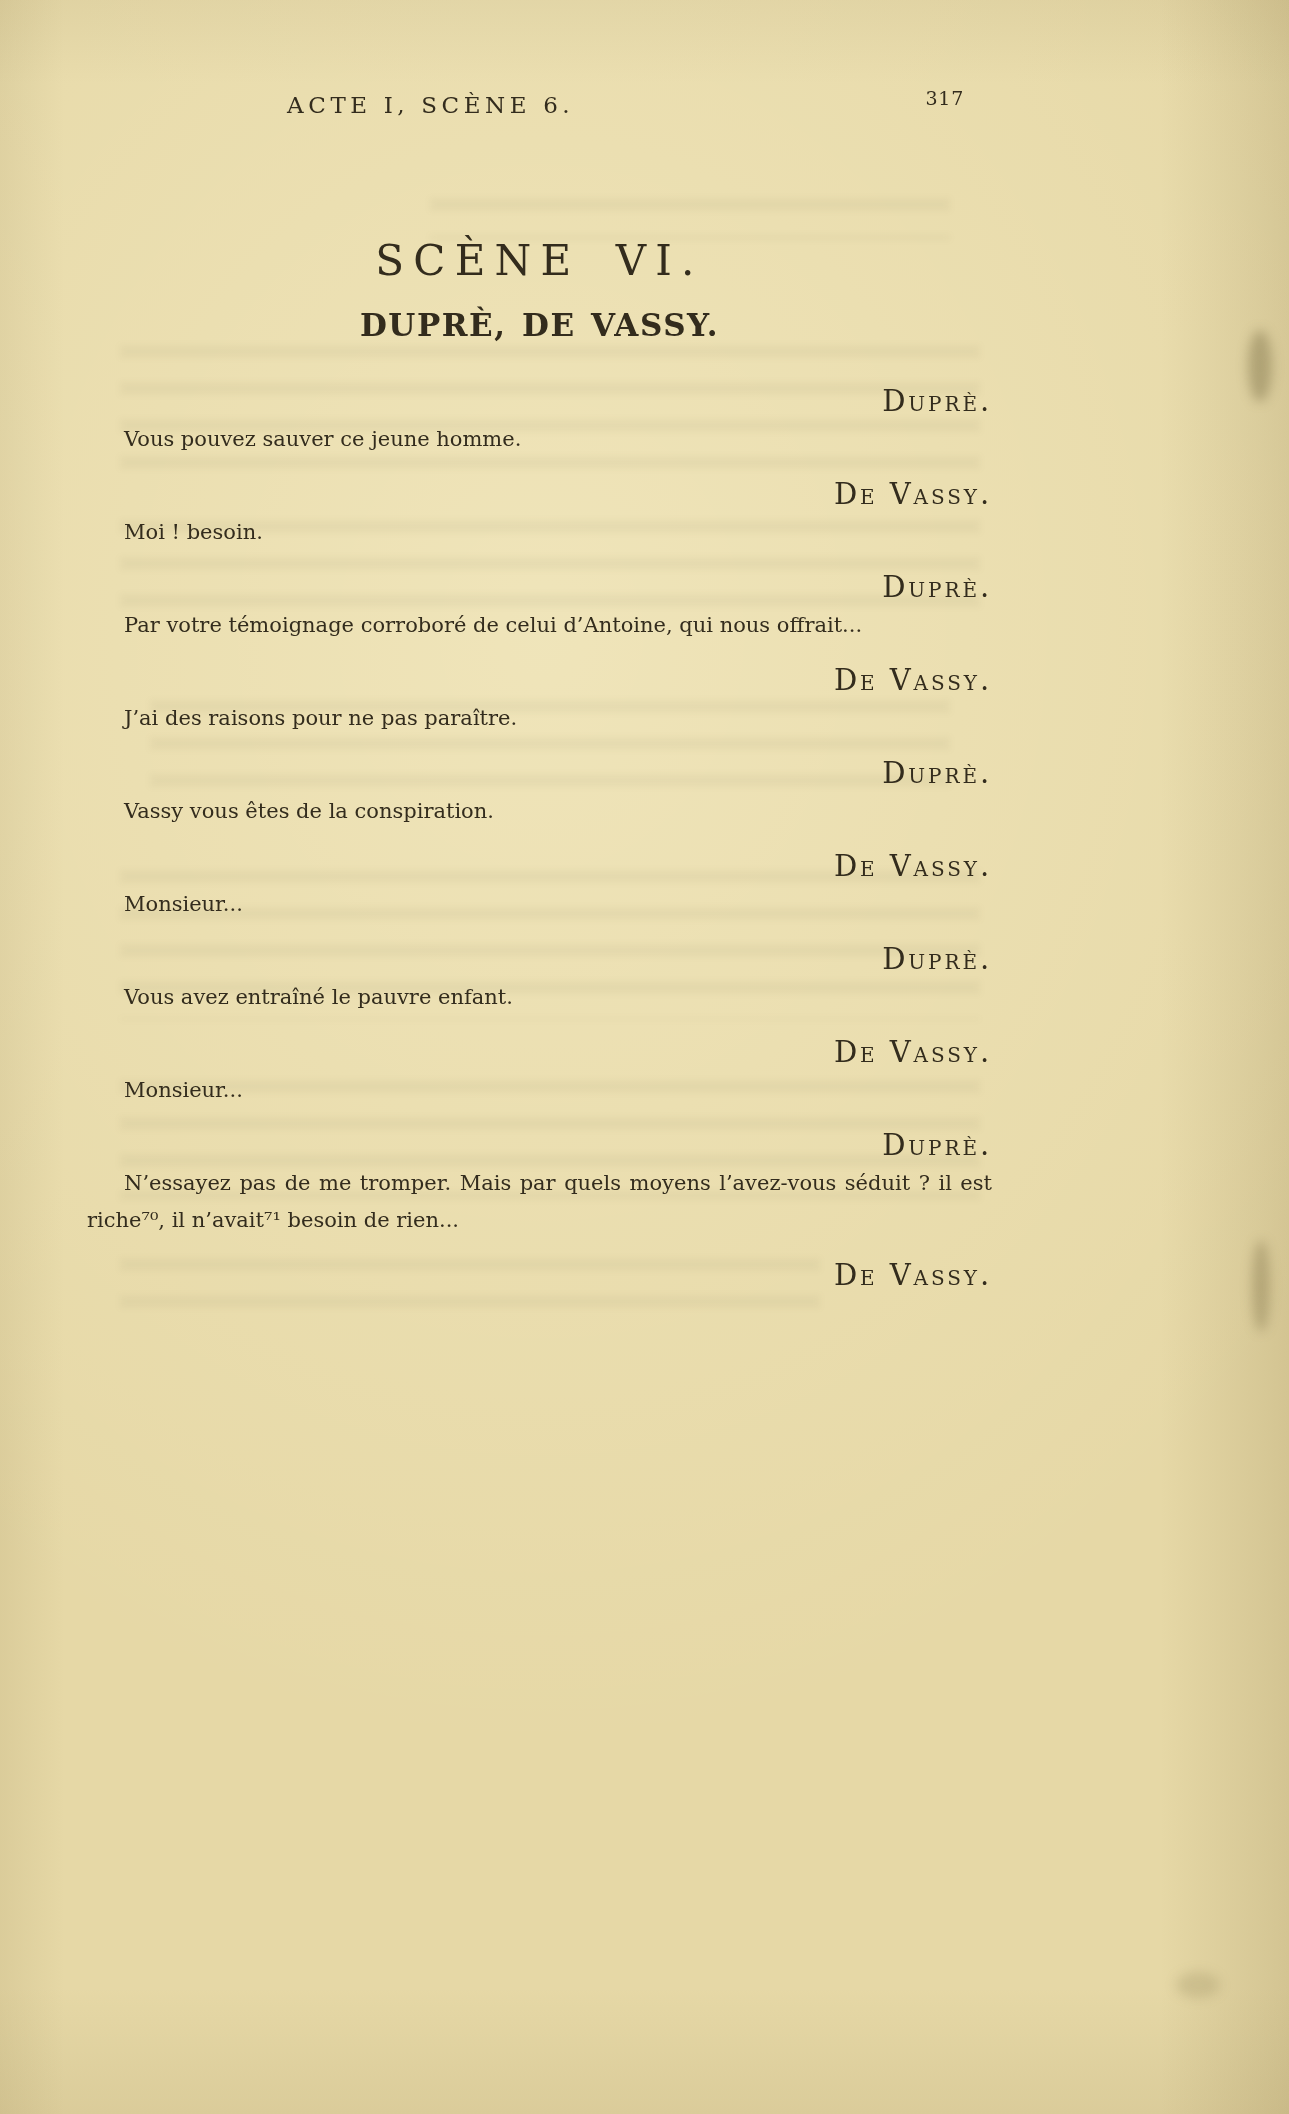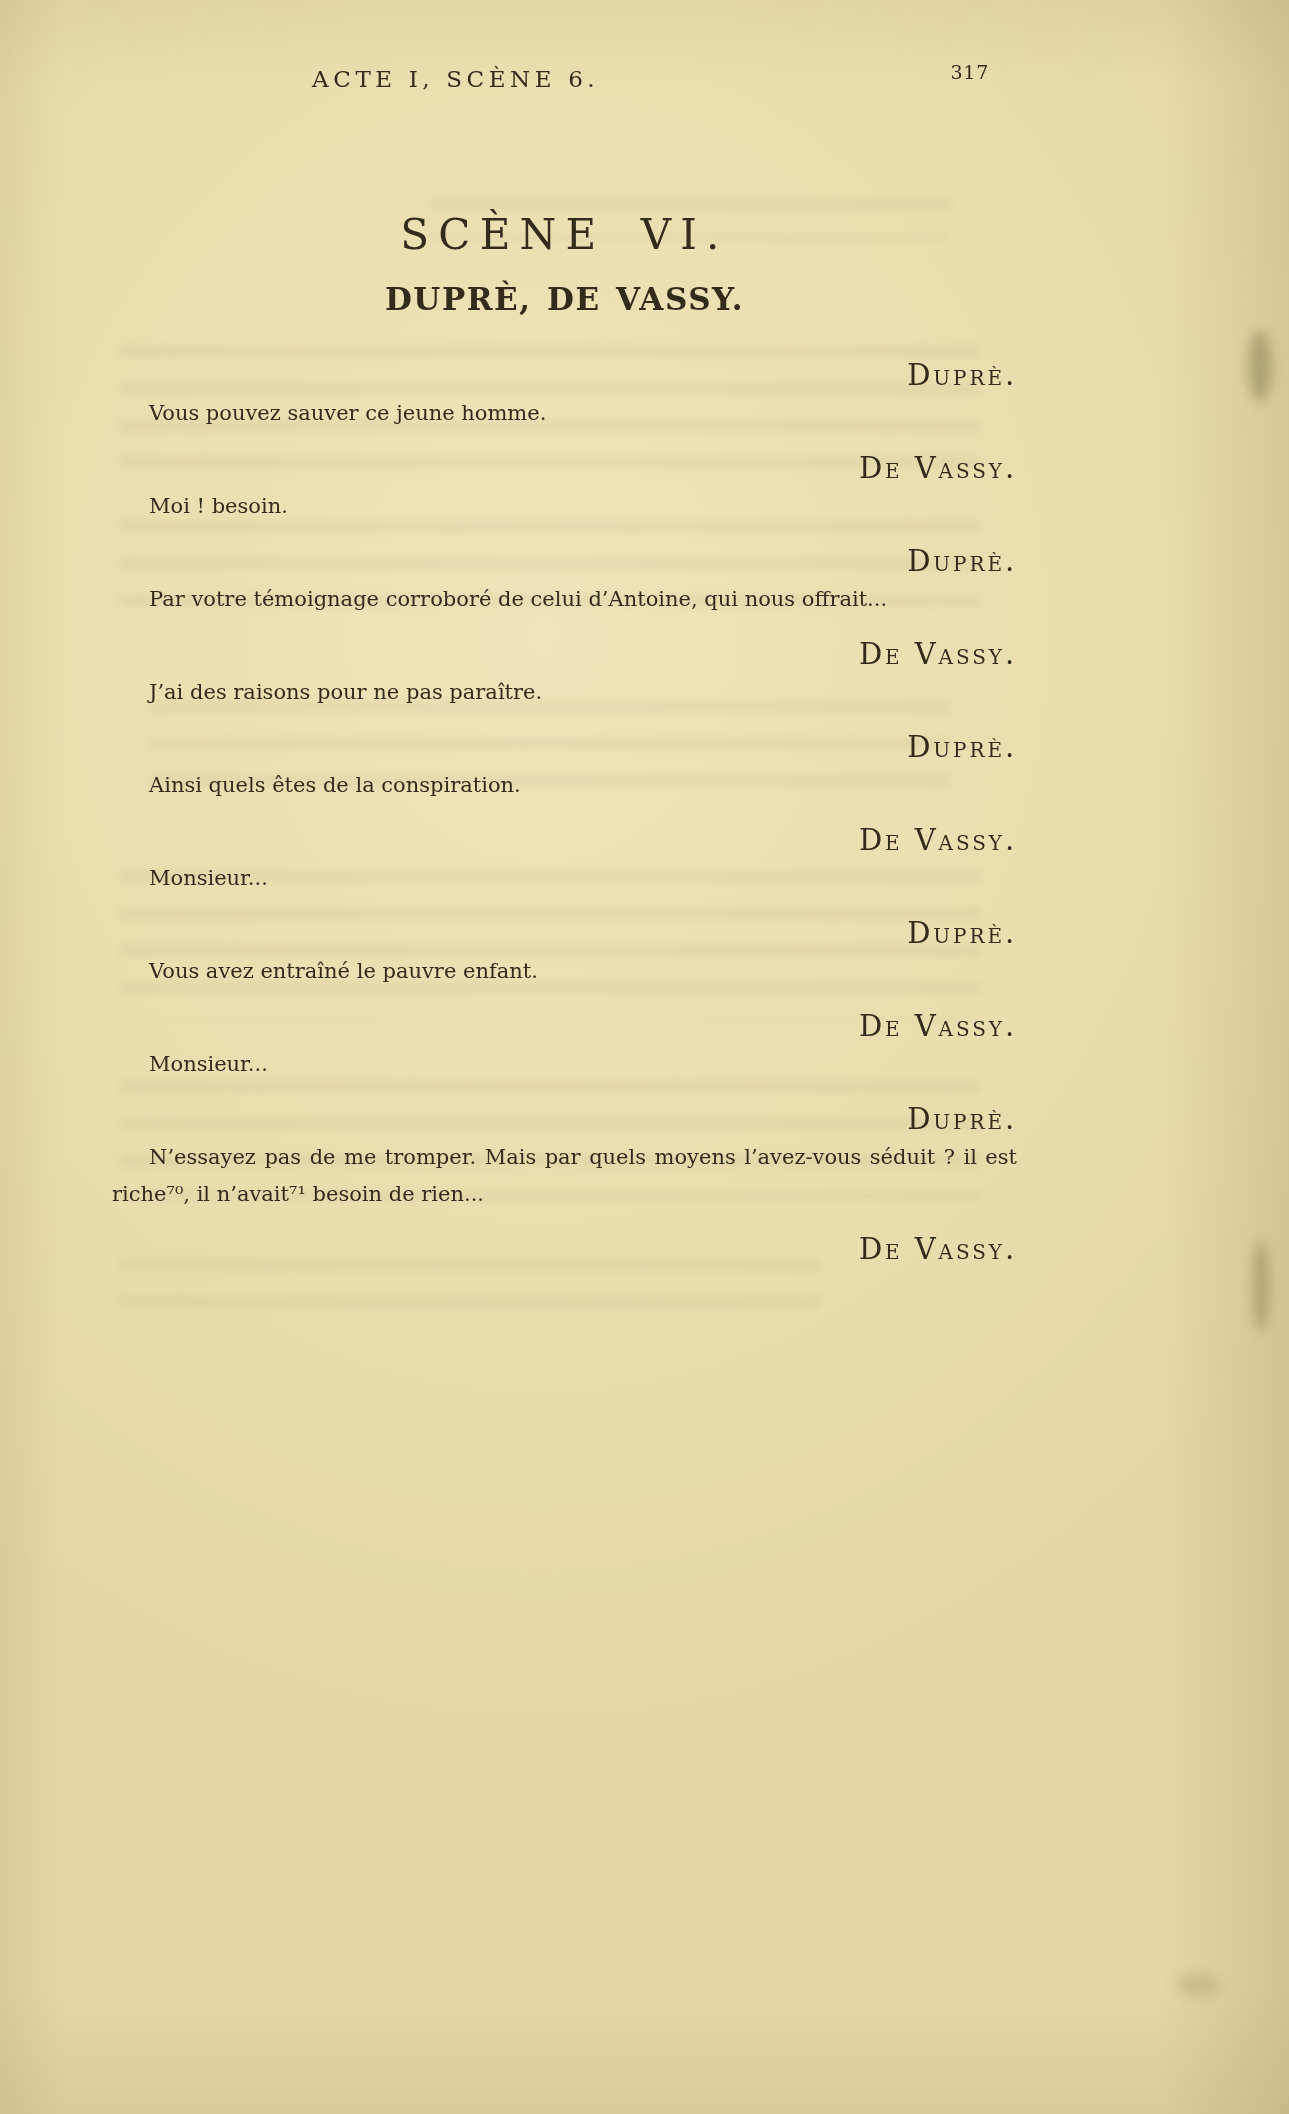--- a/index.html
+++ b/index.html
@@ -37,22 +37,22 @@
     position: absolute;
     z-index: 1;
     filter: blur(6px);
     border-radius: 50%;
     pointer-events: none;
   }
   .content {
     position: relative;
     z-index: 2;
     width: 905px;
-    margin-left: 112px;
-    padding-top: 64px;
+    margin-left: 87px;
+    padding-top: 90px;
   }
   .running-head {
     position: relative;
     height: 34px;
   }
   .head-title {
     position: absolute;
     left: 200px;
     top: 2px;
     font-size: 23px;
@@ -143,21 +143,21 @@
     <p class="speech">Par votre témoignage corroboré de celui d’Antoine, qui nous offrait...</p>
   </section>
 
   <section class="line">
     <div class="speaker">De Vassy.</div>
     <p class="speech">J’ai des raisons pour ne pas paraître.</p>
   </section>
 
   <section class="line">
     <div class="speaker">Duprè.</div>
-    <p class="speech">Ainsi quels êtes de la conspiration.</p>
+    <p class="speech">Vassy vous êtes de la conspiration.</p>
   </section>
 
   <section class="line">
     <div class="speaker">De Vassy.</div>
     <p class="speech">Monsieur...</p>
   </section>
 
   <section class="line">
     <div class="speaker">Duprè.</div>
     <p class="speech">Vous avez entraîné le pauvre enfant.</p>

